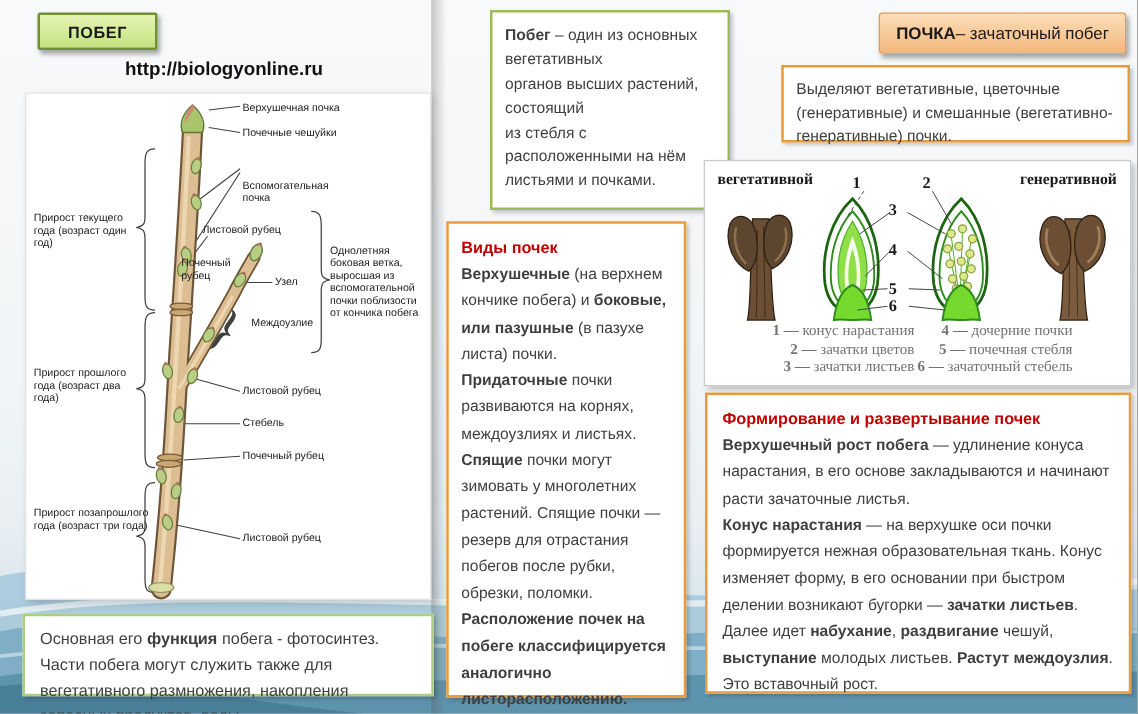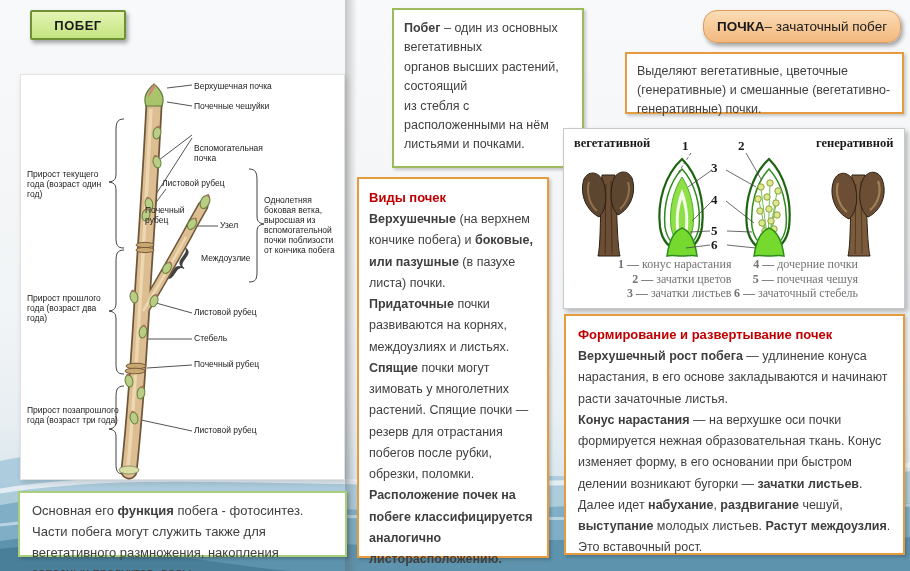--- a/index.html
+++ b/index.html
@@ -9,21 +9,21 @@
   .waves{position:absolute;left:0;bottom:0;width:910px;height:150px;z-index:0;}
   .col-shadow{position:absolute;left:345px;top:0;width:12px;height:100%;z-index:1;
     background:linear-gradient(90deg,rgba(90,90,90,.32),rgba(90,90,90,0));}
   .abs{position:absolute;box-sizing:border-box;}
   
   .pobeg-plaque{left:30px;top:10px;width:96px;height:30px;z-index:3;
     background:linear-gradient(180deg,#E4F5B4,#C4E380);border:2px solid #6F9133;border-radius:2px;
     box-shadow:2px 3px 4px rgba(0,0,0,.35);display:flex;align-items:center;justify-content:center;
     font-weight:bold;font-size:13px;color:#1a1a1a;letter-spacing:.5px;}
   .pochka-plaque{left:703px;top:10px;width:198px;height:33px;z-index:3;
-    background:linear-gradient(180deg,#FBDDB7,#F3B87E);border:1px solid #DE9A57;border-radius:14px;
+    background:linear-gradient(180deg,#FBDDB7,#F3B87E);border:1px solid #DE9A57;border-radius:3px;
     box-shadow:2px 3px 4px rgba(0,0,0,.35);display:flex;align-items:center;justify-content:center;
     font-size:13.5px;color:#1a1a1a;}
   .url{left:100px;top:47px;width:270px;font-weight:bold;font-size:15px;color:#111;z-index:3;}
   
   .panel{background:#fff;z-index:2;}
   .diagram-panel{left:20px;top:74px;width:325px;height:406px;border:1px solid #e2e2e2;
     box-shadow:2px 3px 6px rgba(0,0,0,.15);}
   .green-box{border:2px solid var(--accent-green,#9CB95B);box-shadow:2px 2px 3px rgba(0,0,0,.2);}
   .orange-box{border:2px solid var(--accent-orange,#E79B3F);box-shadow:2px 2px 3px rgba(0,0,0,.2);}
   .fn-box{left:18px;top:491px;width:329px;height:66px;border-color:#A9CE7D;padding:8px 12px;
@@ -69,20 +69,21 @@
     <path d="M0,84 C160,56 340,104 520,88 C680,74 800,102 910,82 L910,150 L0,150 Z" fill="#7FAEC6"></path>
     <path d="M0,104 C240,78 500,116 910,84" stroke="#EAF4F8" stroke-width="3" opacity=".55" fill="none"></path>
     <path d="M0,120 C140,100 300,132 470,122 C650,112 790,130 910,116 L910,150 L0,150 Z" fill="#5E93AD"></path>
     <path d="M0,128 C90,116 190,140 290,150 L0,150 Z" fill="#4A7F99"></path>
   </svg>
   <div class="col-shadow"></div>
 
   <div class="abs pobeg-plaque">
     <span>ПОБЕГ</span>
   </div>
+  <div class="abs url">http://biologyonline.ru</div>
   <div class="abs pochka-plaque rich">
       <b>ПОЧКА</b>
       <span> – зачаточный побег</span>
     </div>
 
   <div class="abs panel diagram-panel">
     <svg class="twig-svg" viewBox="0 0 325 406">
       <defs>
         <g id="lbud">
           <ellipse cx="0" cy="0" rx="3.8" ry="6" fill="#B9CD84" stroke="#66803E" stroke-width="1"></ellipse>
@@ -255,21 +256,21 @@
     <div class="bud-num" style="left:147px;top:63px">4</div>
     <div class="bud-num" style="left:147px;top:94px">5</div>
     <div class="bud-num" style="left:147px;top:108px">6</div>
     <div class="legend-col" style="left:54px">
       <div class="rich"><b>1 — </b><span>конус нарастания</span></div>
       <div class="rich"><b>2 — </b><span>зачатки цветов</span></div>
       <div class="rich"><b>3 — </b><span>зачатки листьев</span></div>
     </div>
     <div class="legend-col" style="left:170px">
       <div class="rich"><b>4 — </b><span>дочерние почки</span></div>
-      <div class="rich"><b>5 — </b><span>почечная чешуя</span></div>
+      <div class="rich"><b>5 — </b><span>почечная стебля</span></div>
       <div class="rich"><b>6 — </b><span>зачаточный стебель</span></div>
     </div>
   </div>
 
   <div class="abs panel orange-box form-box">
     <p class="red-head">Формирование и развертывание почек</p>
     <p class="rich"><b>Верхушечный рост побега</b><span> — удлинение конуса нарастания, в его основе закладываются и начинают расти зачаточные листья.</span></p>
     <p class="rich"><b>Конус нарастания</b><span> — на верхушке оси почки формируется нежная образовательная ткань. Конус изменяет форму, в его основании при быстром делении возникают бугорки — </span><b>зачатки листьев</b><span>.</span></p>
     <p class="rich"><span>Далее идет </span><b>набухание</b><span>, </span><b>раздвигание</b><span> чешуй, </span><b>выступание</b><span> молодых листьев. </span><b>Растут междоузлия</b><span>. Это вставочный рост.</span></p>
   </div>

